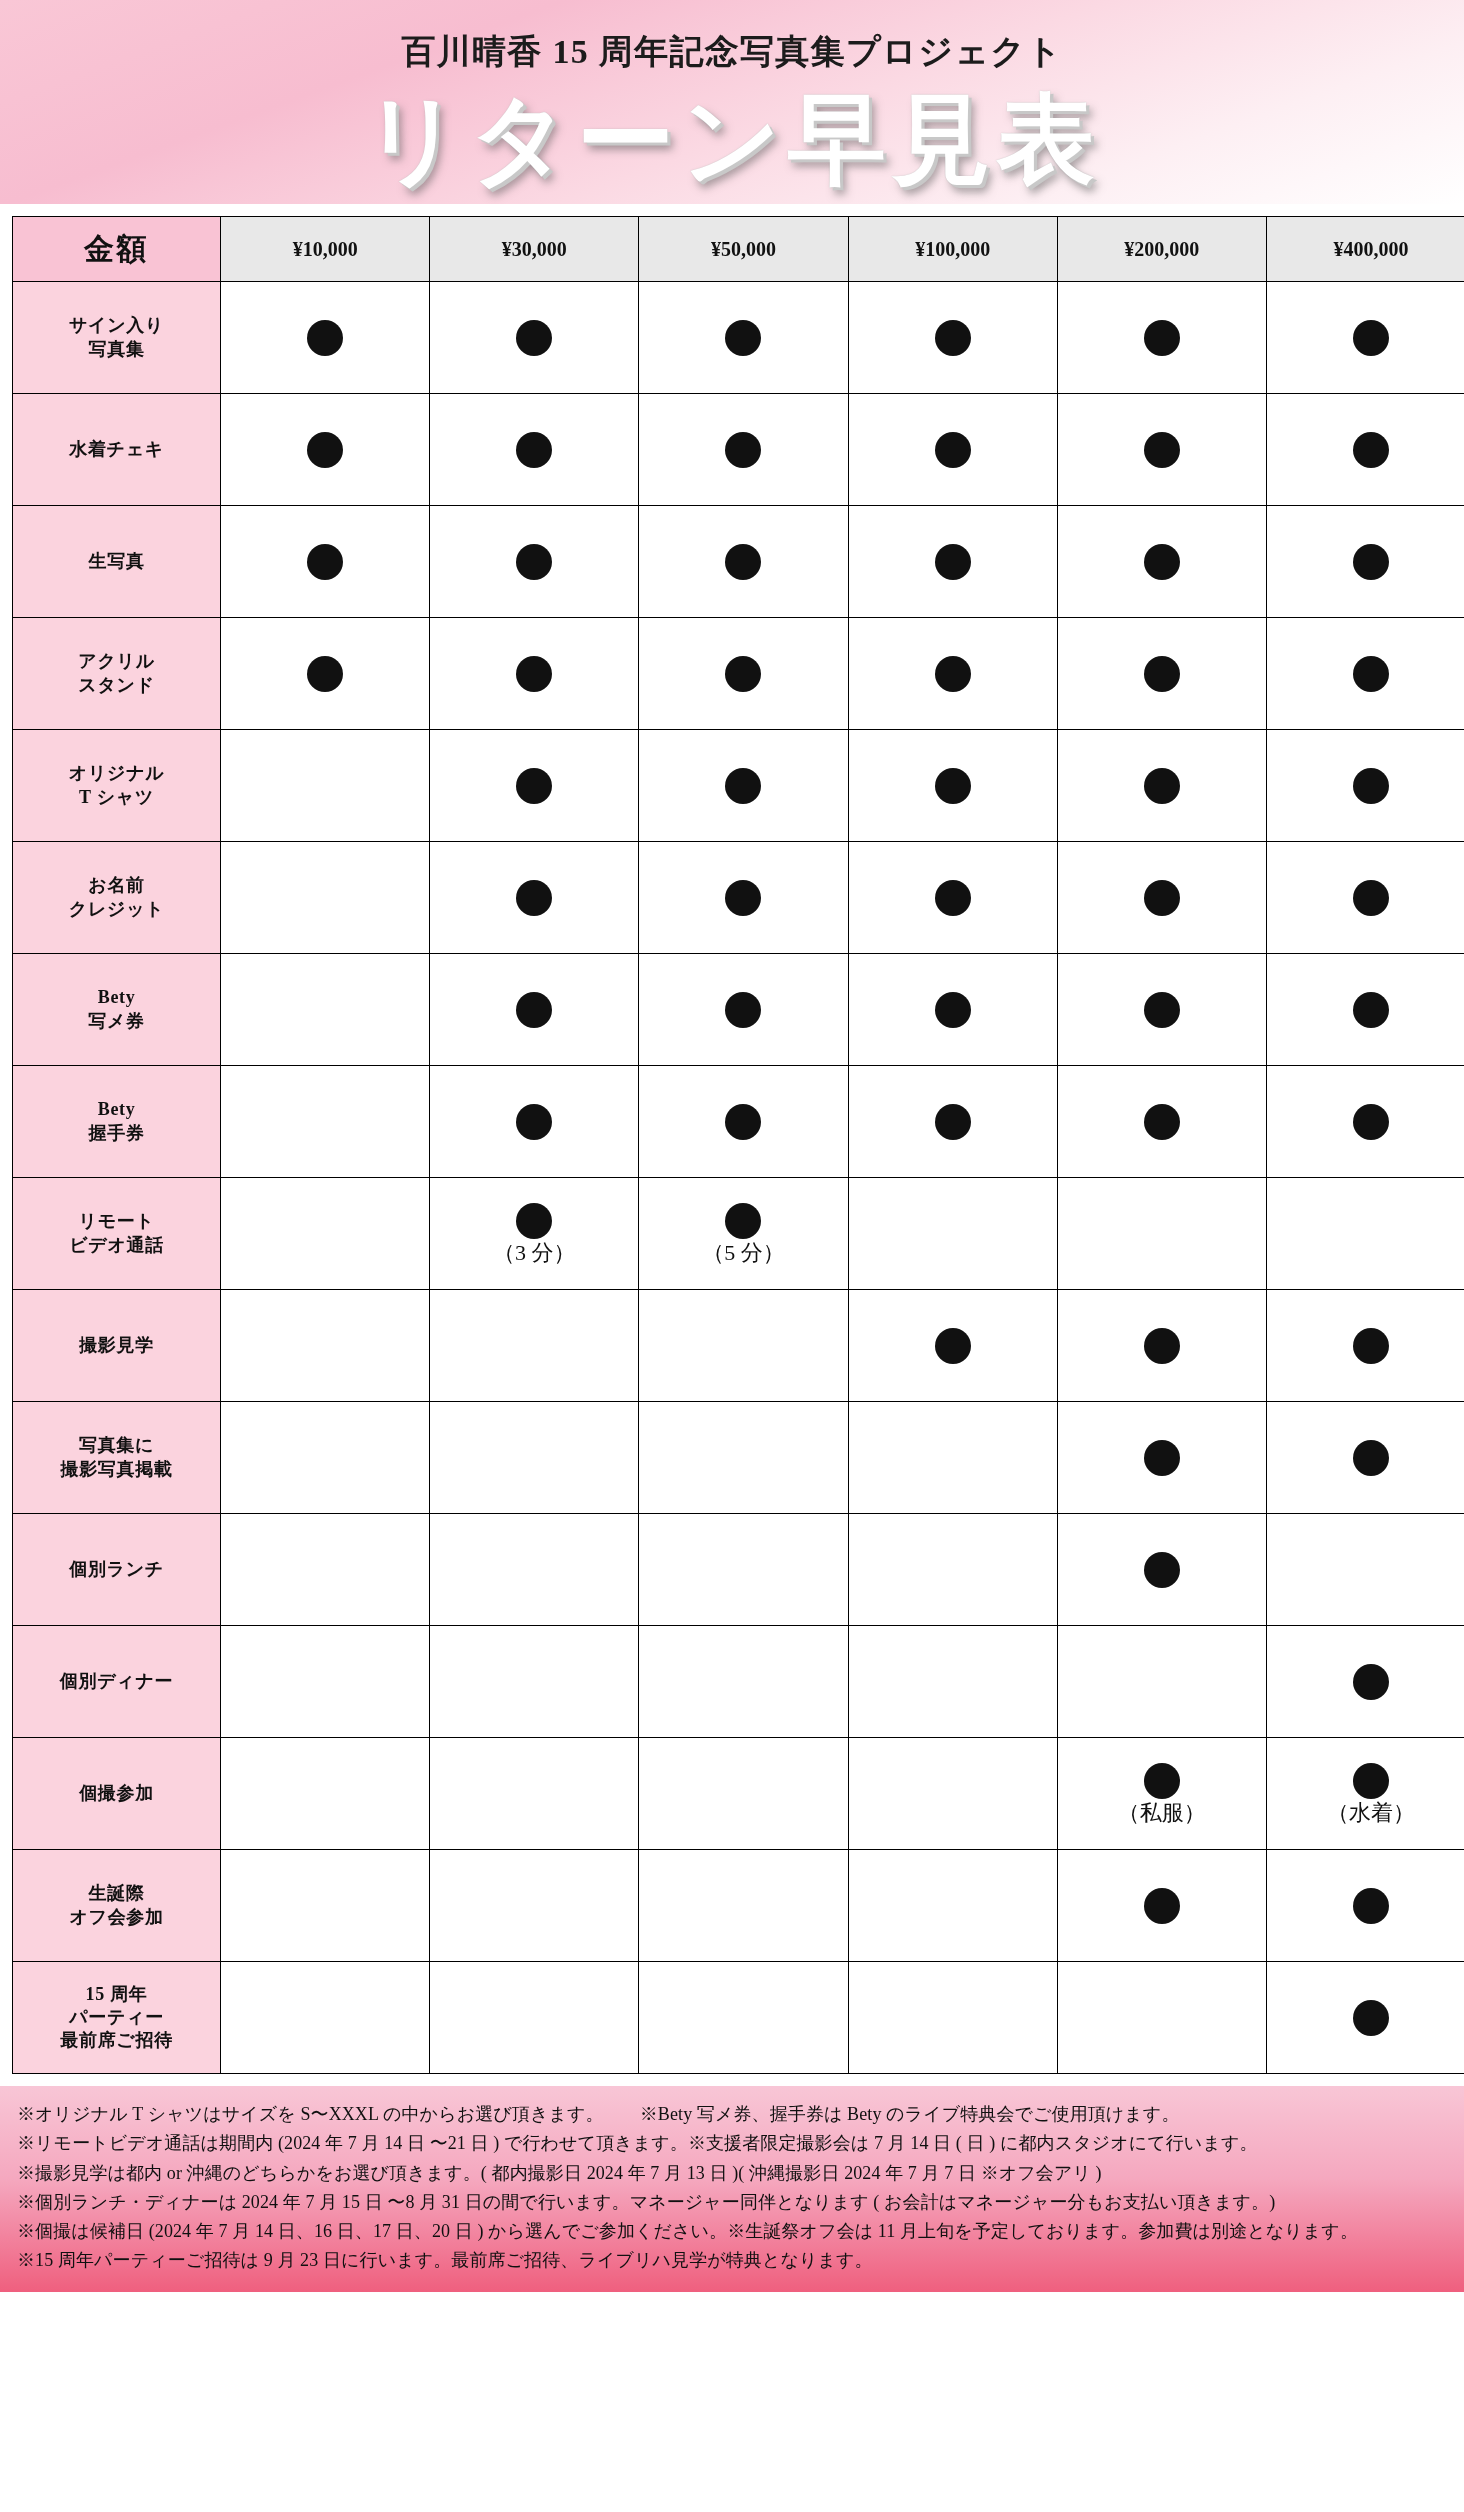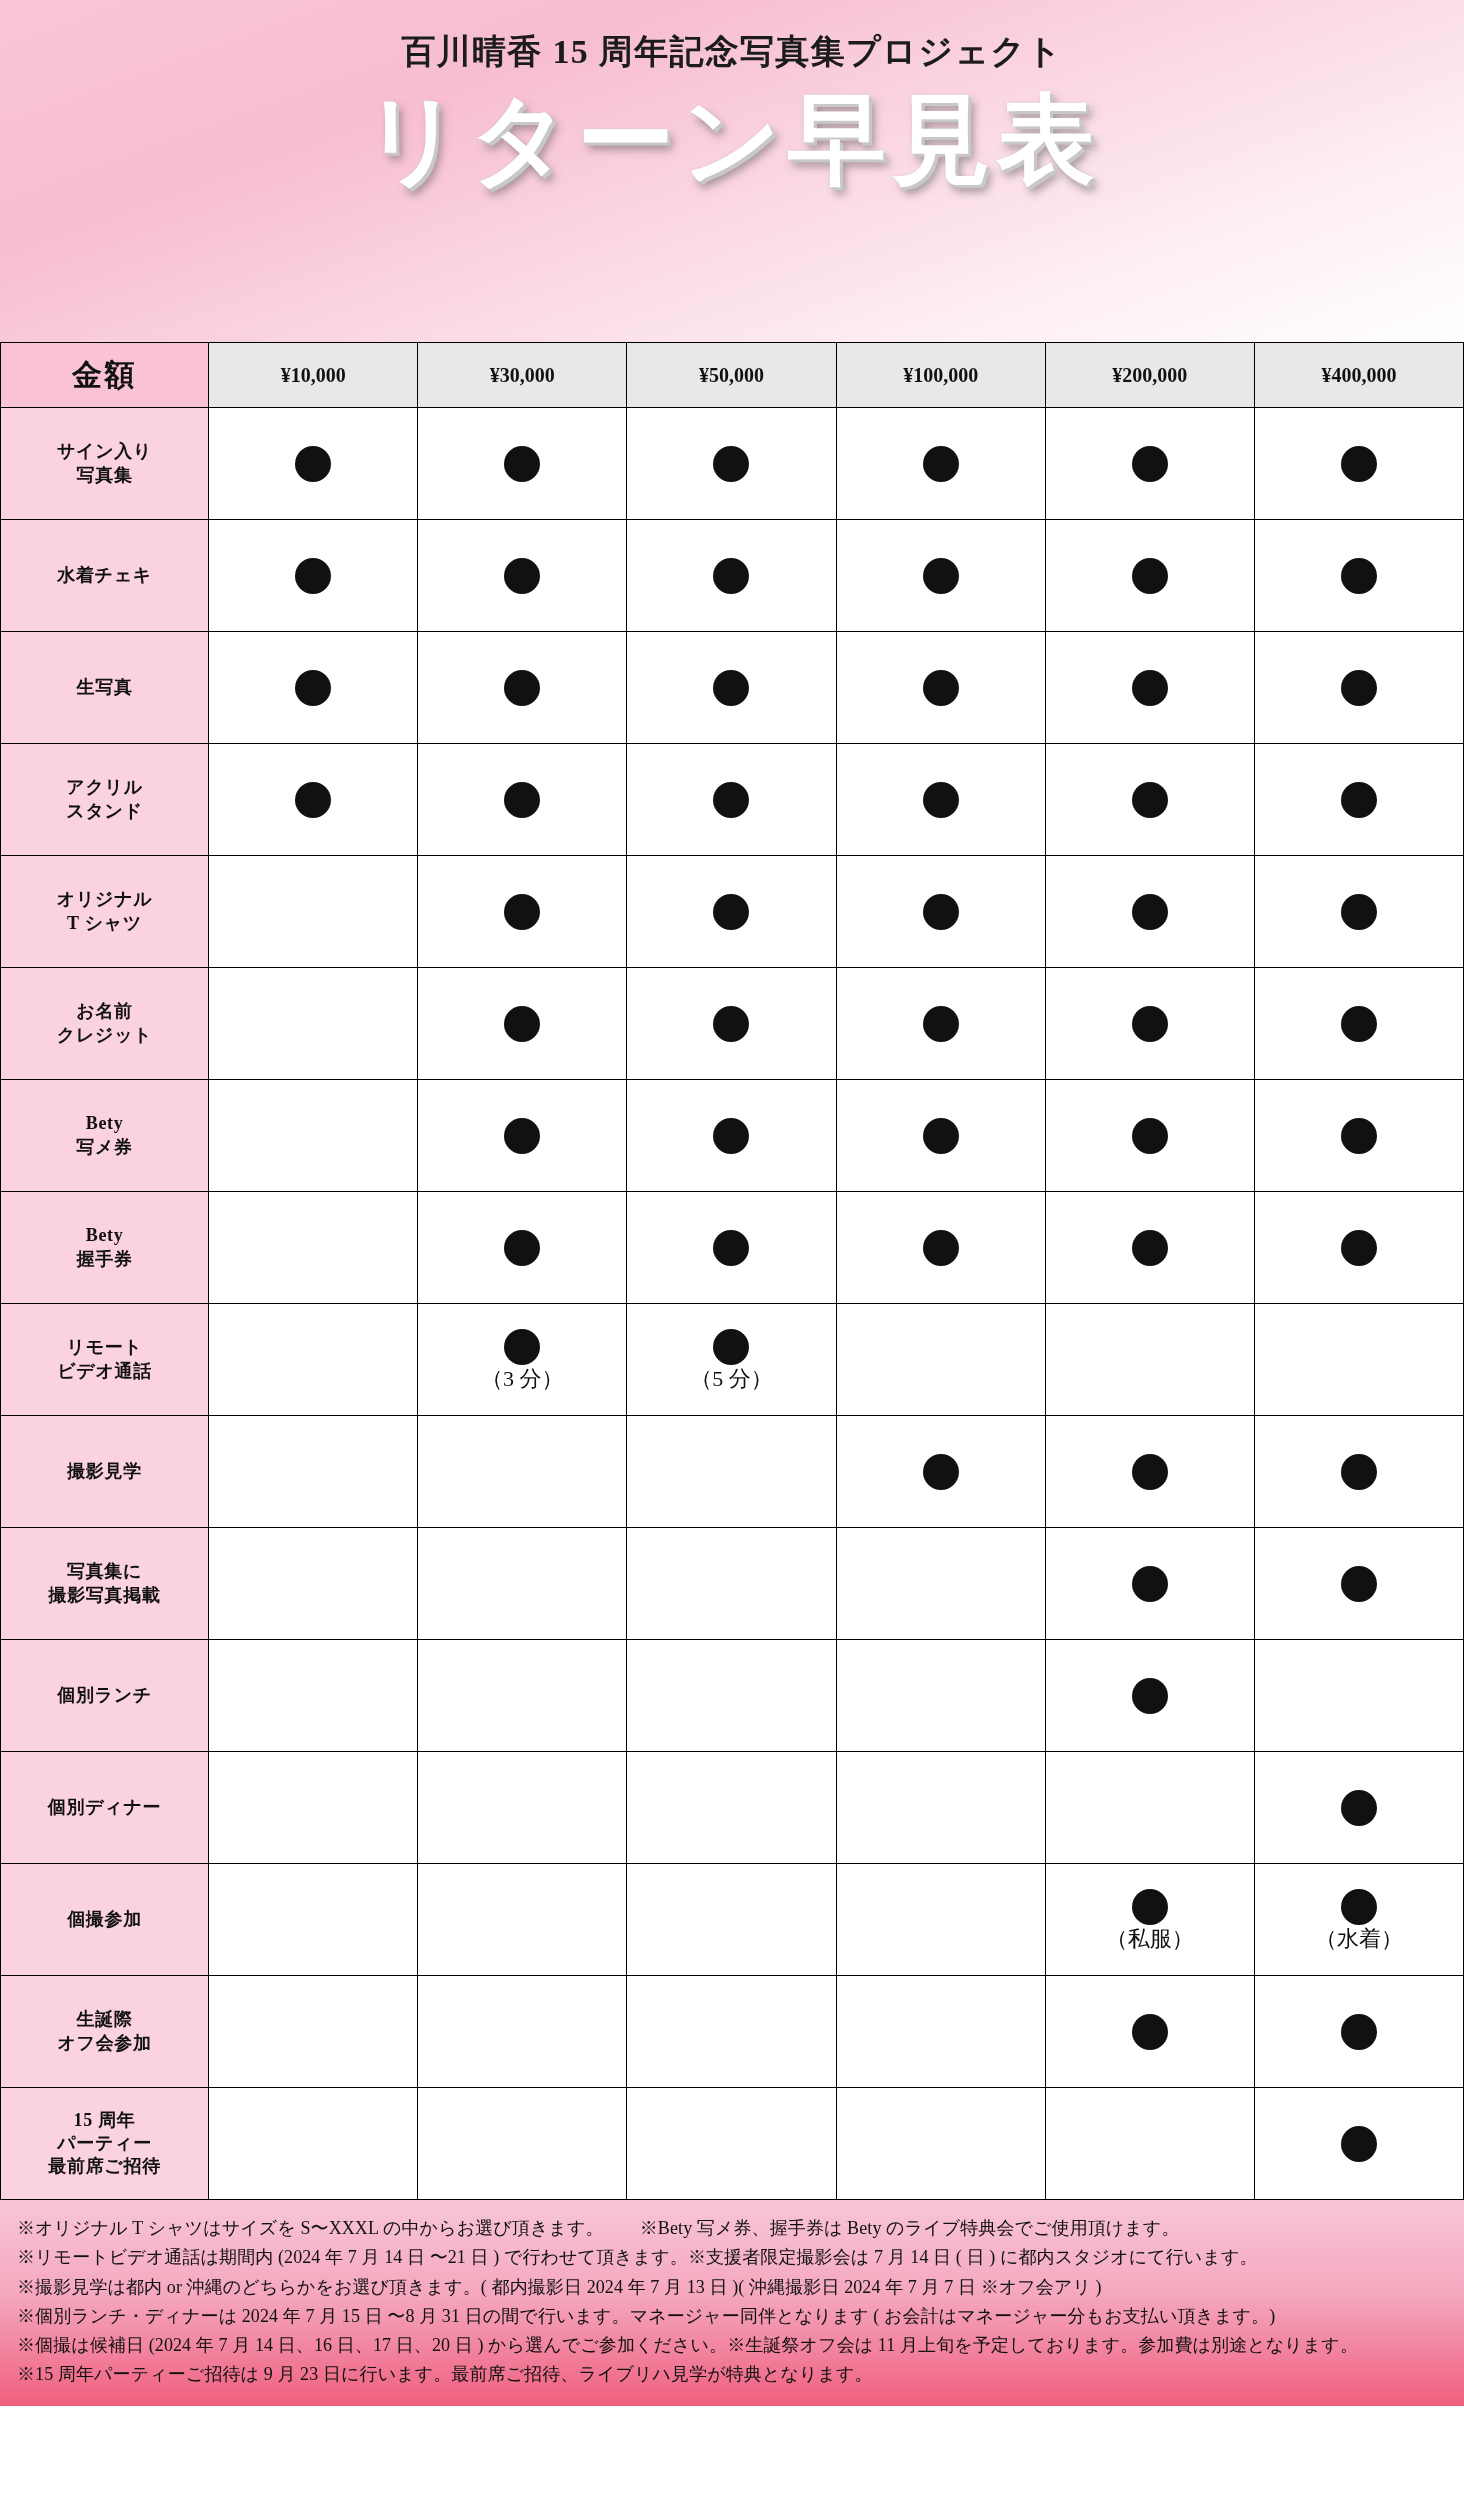--- a/index.html
+++ b/index.html
@@ -17,21 +17,21 @@
     min-height: 2512px;
     position: relative;
     box-sizing: border-box;
     background: #ffffff;
     overflow: hidden;
   }
 
   
   .header {
     position: relative;
-    height: 342px;
+    height: 204px;
     background: linear-gradient(160deg, #f9c7d6 0%, #f7bdd0 28%, #fbd9e3 55%, #fdeff3 78%, #ffffff 100%);
     overflow: hidden;
   }
   .header::after{
     content:"";
     position:absolute;
     left:0; right:0; bottom:0;
     height:1.3px;
     background:#e9a9bd;
     opacity:.0;
@@ -57,21 +57,21 @@
     color: #ffffff;
     text-shadow:
        3.3px 3.3px 0 #c8c8c8,
        5.2px 6.5px 9px rgba(90,90,90,.55),
        0 0 1.3px #bdbdbd;
     font-family: "Liberation Serif", "DejaVu Serif", serif;
   }
 
   
   .table-wrap {
-    padding: 0;
+    padding: 12px;
   }
   table.matrix {
     border-collapse: collapse;
     width: 1464px;
     table-layout: fixed;
   }
   table.matrix col.c-label { width: 208px; }
   table.matrix col.c-tier  { width: 209px; }
 
   table.matrix th, table.matrix td {

